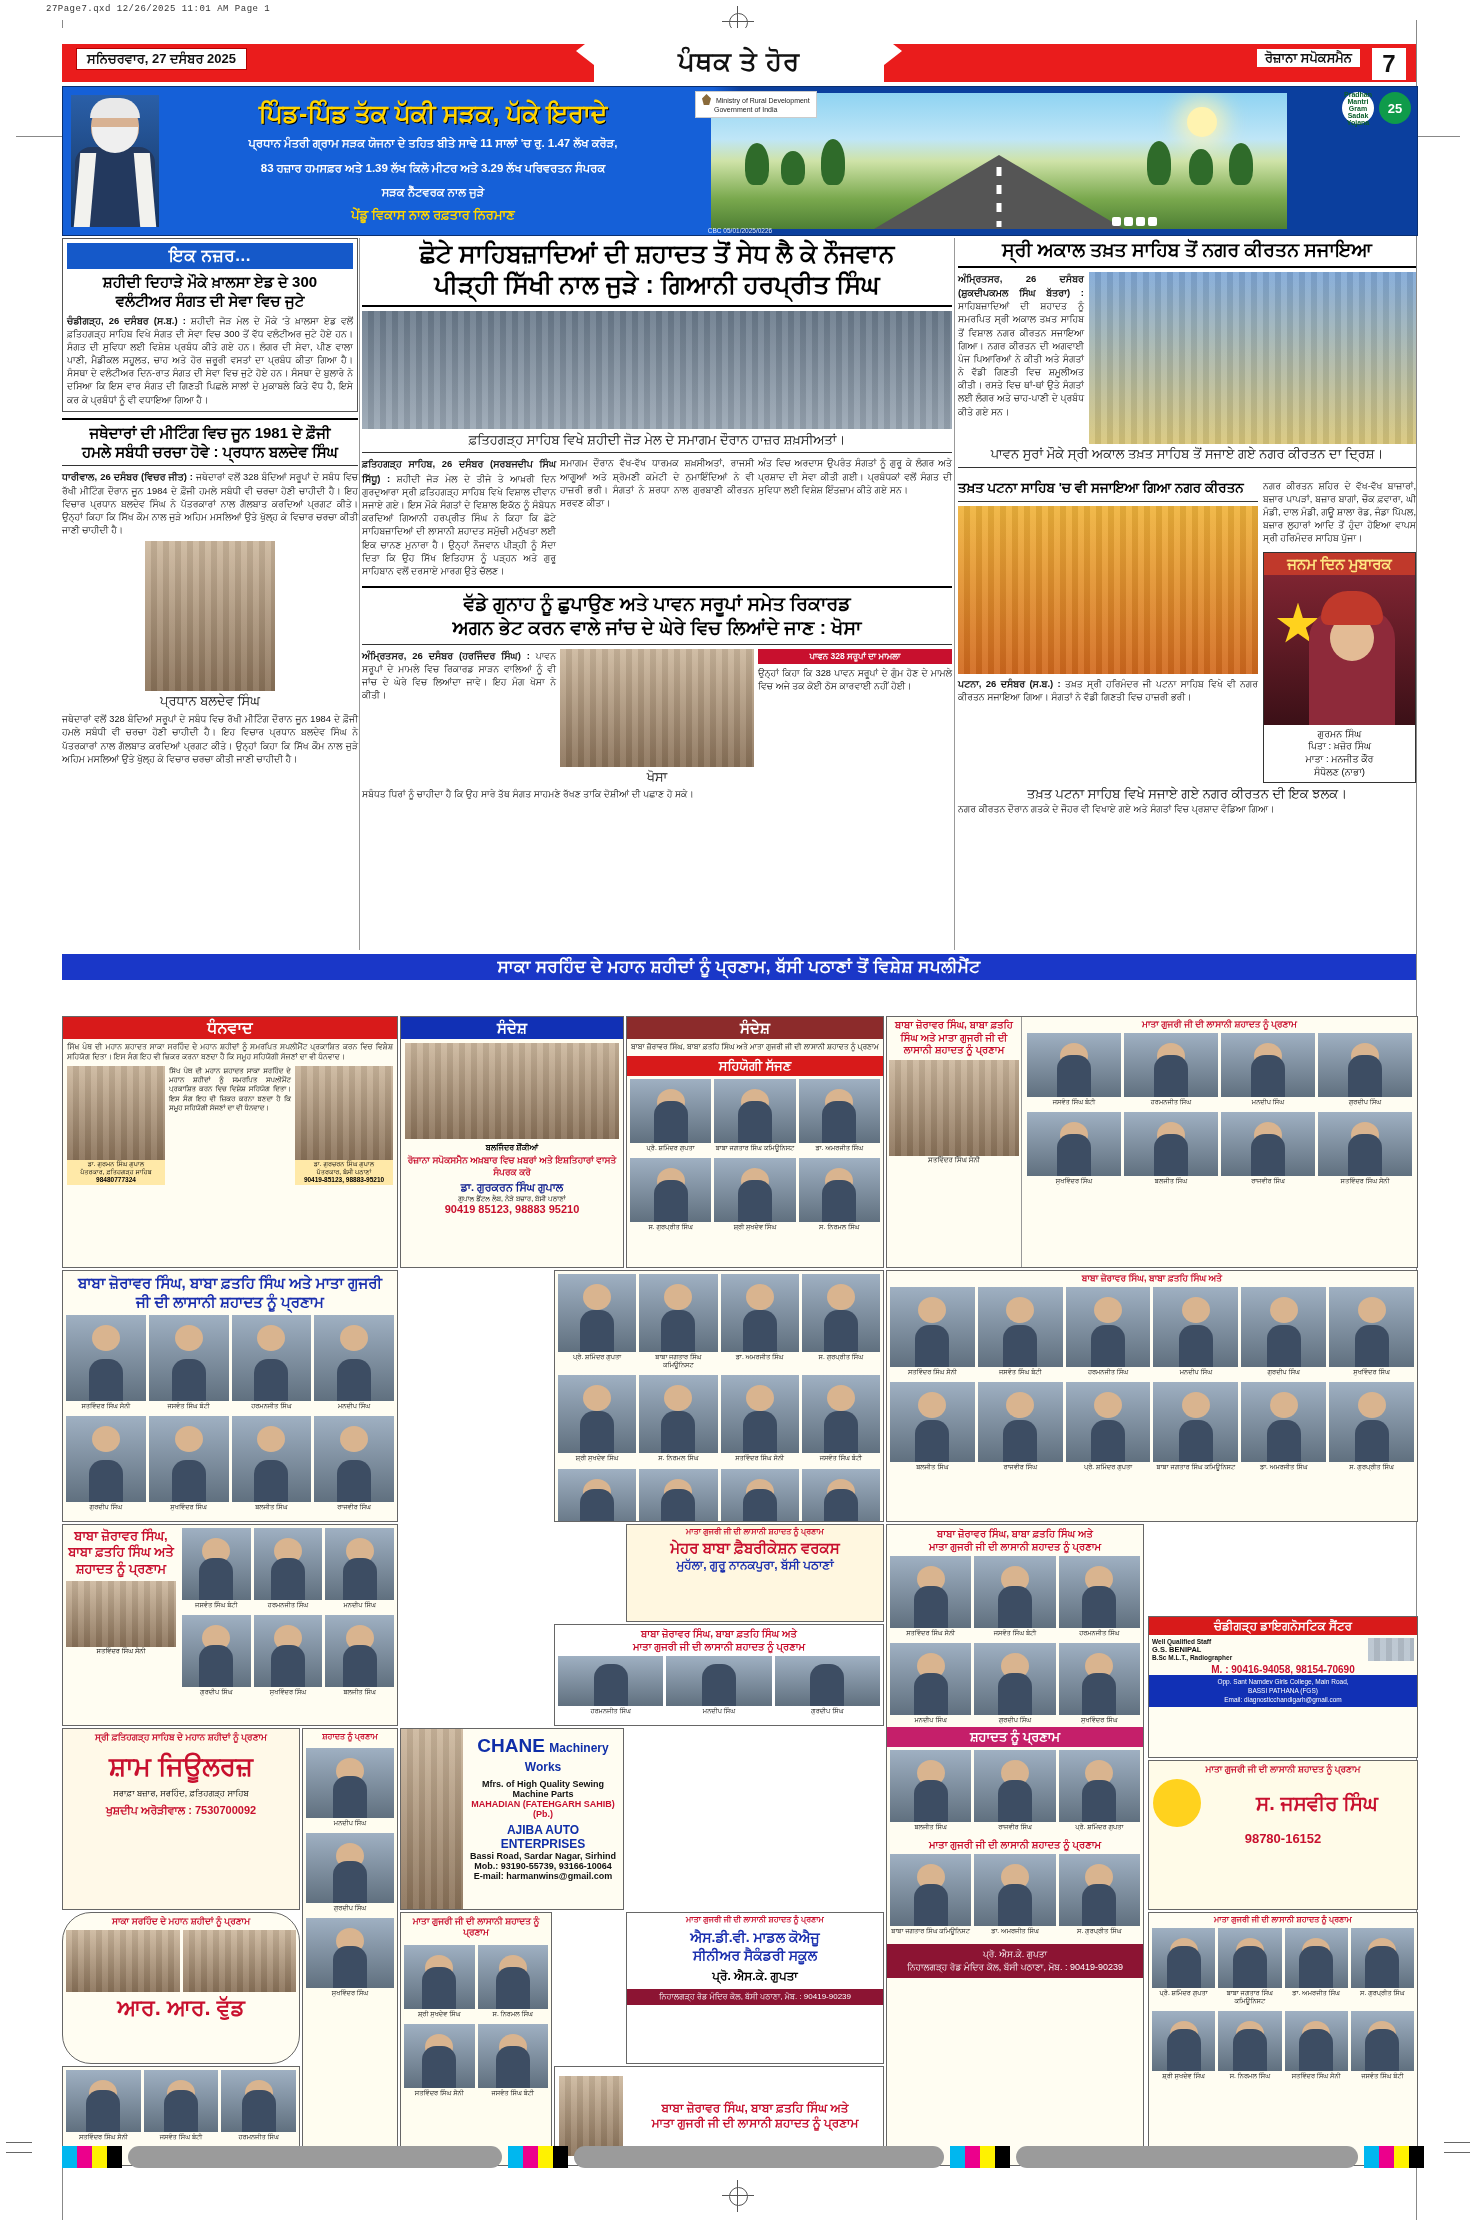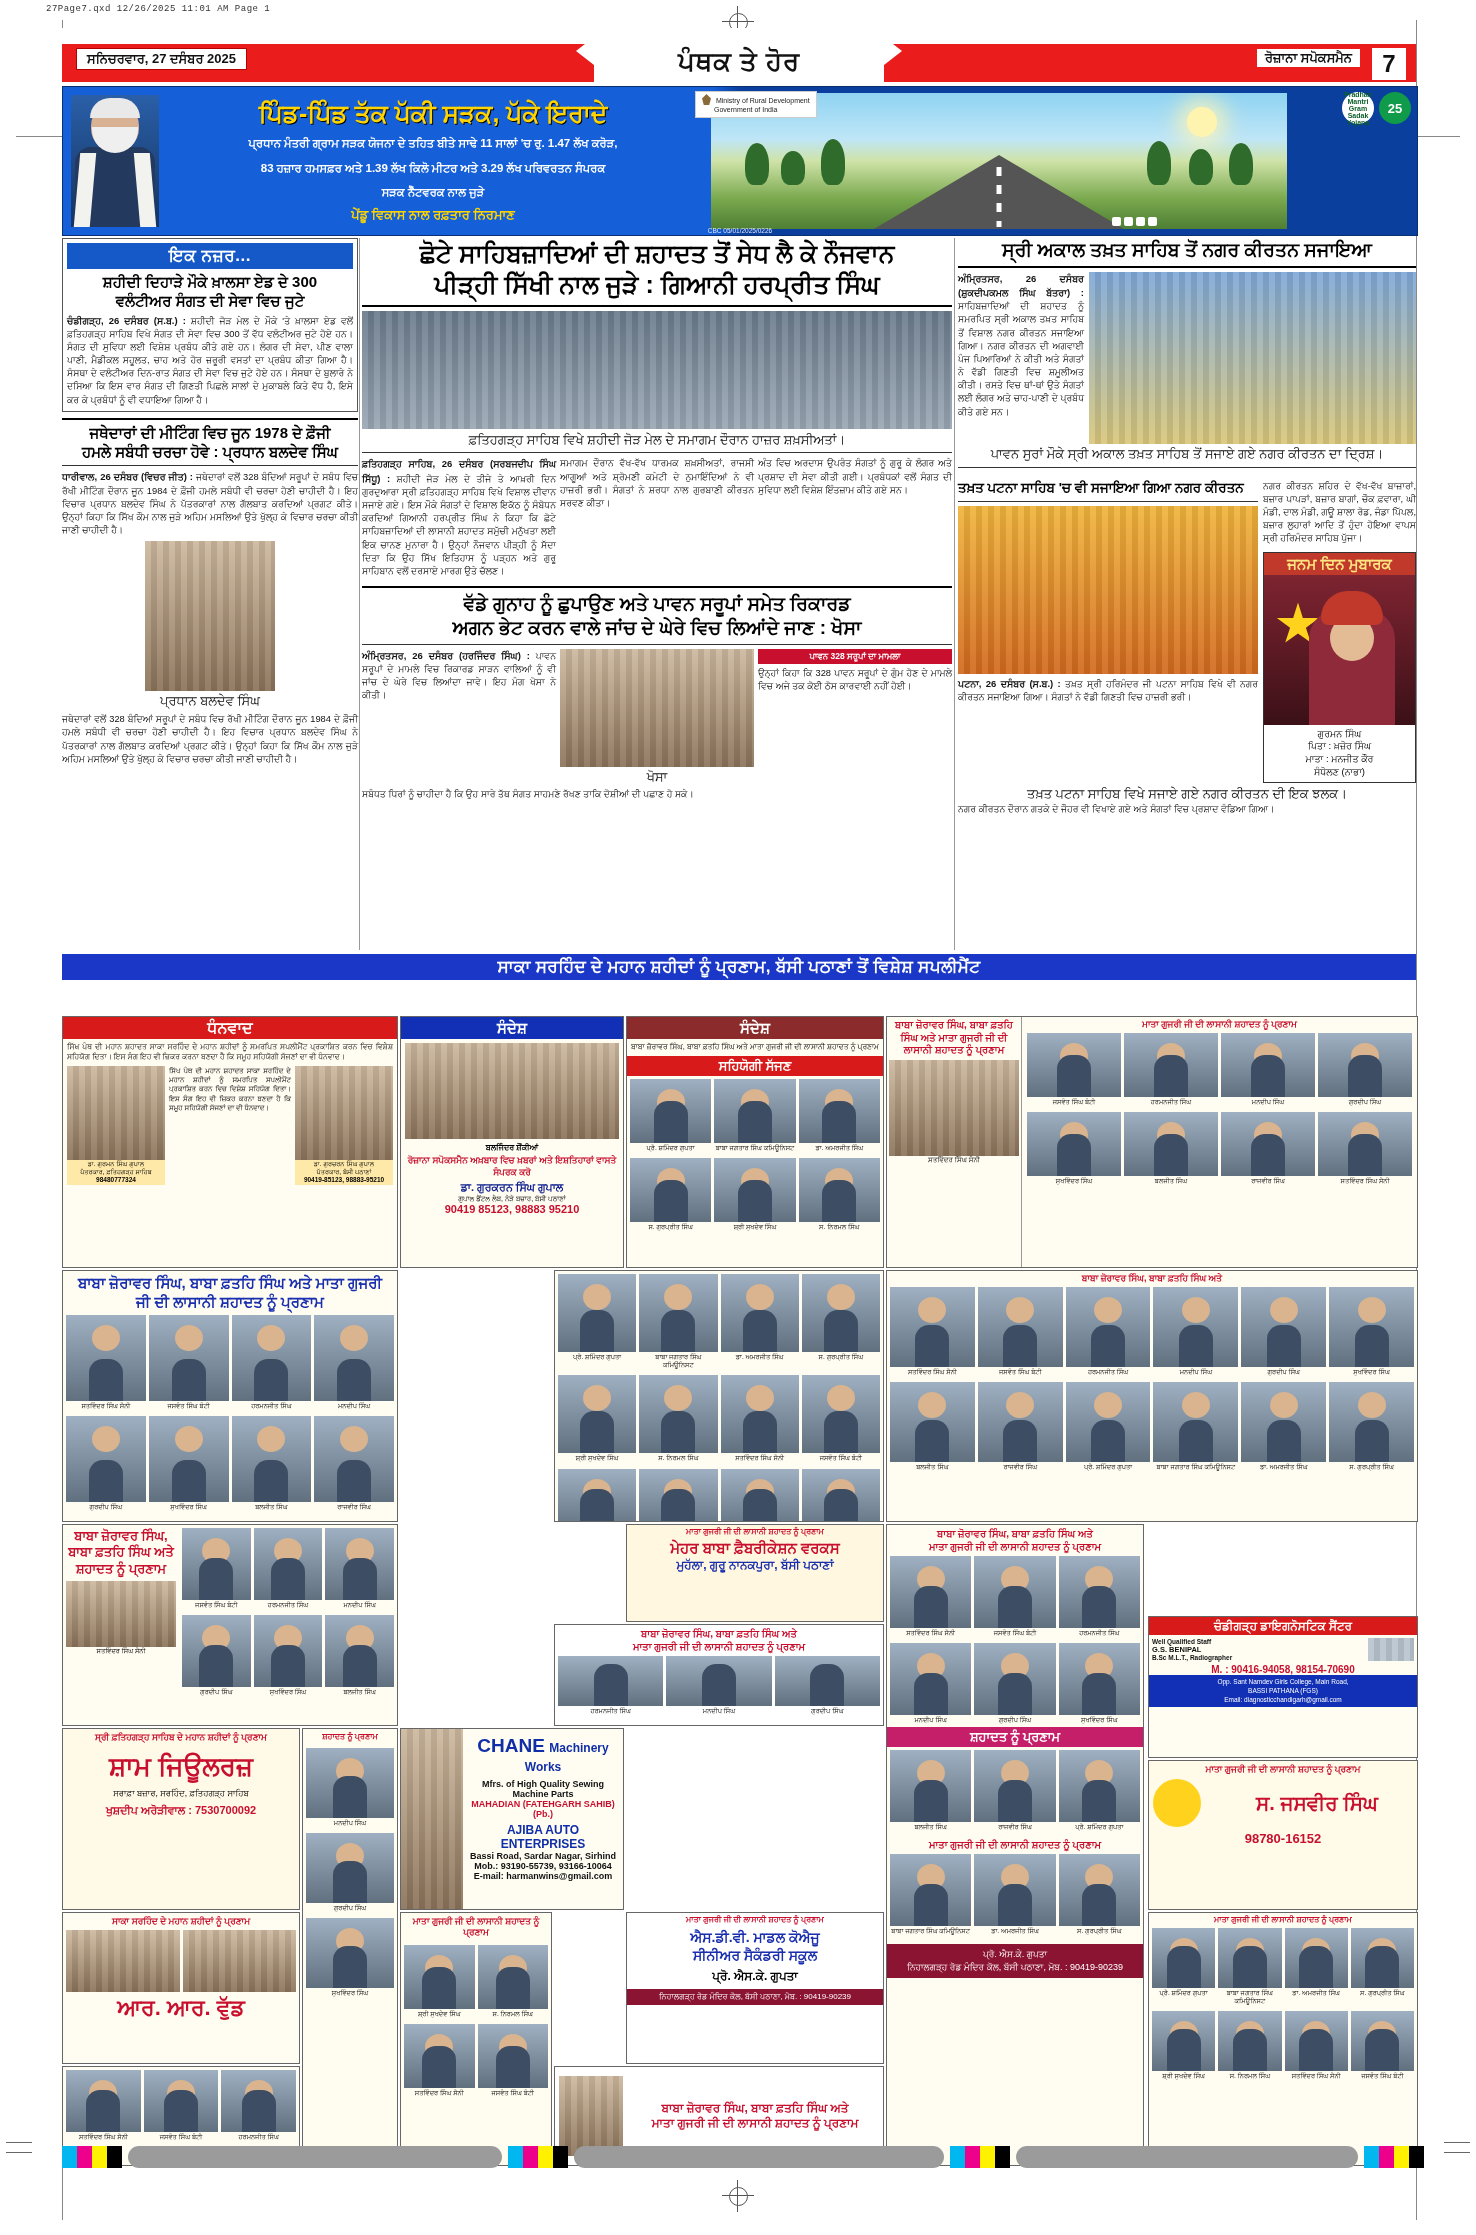--- a/index.html
+++ b/index.html
@@ -222,21 +222,21 @@
           <div class="hl hl-sm">ਵਲੰਟੀਅਰ ਸੰਗਤ ਦੀ ਸੇਵਾ ਵਿਚ ਜੁਟੇ</div>
           <div class="body" style="margin-top:3px;">
             <span class="byline">ਚੰਡੀਗੜ੍ਹ, 26 ਦਸੰਬਰ (ਸ.ਬ.) :</span>
             <span>ਸ਼ਹੀਦੀ ਜੋੜ ਮੇਲ ਦੇ ਮੌਕੇ 'ਤੇ ਖ਼ਾਲਸਾ ਏਡ ਵਲੋਂ ਫ਼ਤਿਹਗੜ੍ਹ ਸਾਹਿਬ ਵਿਖੇ ਸੰਗਤ ਦੀ ਸੇਵਾ ਵਿਚ 300 ਤੋਂ ਵੱਧ ਵਲੰਟੀਅਰ ਜੁਟੇ ਹੋਏ ਹਨ। ਸੰਗਤ ਦੀ ਸੁਵਿਧਾ ਲਈ ਵਿਸ਼ੇਸ਼ ਪ੍ਰਬੰਧ ਕੀਤੇ ਗਏ ਹਨ। ਲੰਗਰ ਦੀ ਸੇਵਾ, ਪੀਣ ਵਾਲਾ ਪਾਣੀ, ਮੈਡੀਕਲ ਸਹੂਲਤ, ਚਾਹ ਅਤੇ ਹੋਰ ਜ਼ਰੂਰੀ ਵਸਤਾਂ ਦਾ ਪ੍ਰਬੰਧ ਕੀਤਾ ਗਿਆ ਹੈ। ਸੰਸਥਾ ਦੇ ਵਲੰਟੀਅਰ ਦਿਨ-ਰਾਤ ਸੰਗਤ ਦੀ ਸੇਵਾ ਵਿਚ ਜੁਟੇ ਹੋਏ ਹਨ। ਸੰਸਥਾ ਦੇ ਬੁਲਾਰੇ ਨੇ ਦਸਿਆ ਕਿ ਇਸ ਵਾਰ ਸੰਗਤ ਦੀ ਗਿਣਤੀ ਪਿਛਲੇ ਸਾਲਾਂ ਦੇ ਮੁਕਾਬਲੇ ਕਿਤੇ ਵੱਧ ਹੈ, ਇਸੇ ਕਰ ਕੇ ਪ੍ਰਬੰਧਾਂ ਨੂੰ ਵੀ ਵਧਾਇਆ ਗਿਆ ਹੈ।</span>
           </div>
         </div>
 
         <div class="rule2" style="margin-top:6px;"></div>
 
         <div>
-          <div class="hl hl-sm">ਜਥੇਦਾਰਾਂ ਦੀ ਮੀਟਿੰਗ ਵਿਚ ਜੂਨ 1978 ਦੇ ਫ਼ੌਜੀ</div>
+          <div class="hl hl-sm">ਜਥੇਦਾਰਾਂ ਦੀ ਮੀਟਿੰਗ ਵਿਚ ਜੂਨ 1981 ਦੇ ਫ਼ੌਜੀ</div>
           <div class="hl hl-sm">ਹਮਲੇ ਸਬੰਧੀ ਚਰਚਾ ਹੋਵੇ : ਪ੍ਰਧਾਨ ਬਲਦੇਵ ਸਿੰਘ</div>
           <div class="rule"></div>
           <div class="body">
             <span class="byline">ਧਾਰੀਵਾਲ, 26 ਦਸੰਬਰ (ਵਿਚਰ ਜੀਤ) :</span>
             <span>ਜਥੇਦਾਰਾਂ ਵਲੋਂ 328 ਬੰਦਿਆਂ ਸਰੂਪਾਂ ਦੇ ਸਬੰਧ ਵਿਚ ਰੱਖੀ ਮੀਟਿੰਗ ਦੌਰਾਨ ਜੂਨ 1984 ਦੇ ਫ਼ੌਜੀ ਹਮਲੇ ਸਬੰਧੀ ਵੀ ਚਰਚਾ ਹੋਣੀ ਚਾਹੀਦੀ ਹੈ। ਇਹ ਵਿਚਾਰ ਪ੍ਰਧਾਨ ਬਲਦੇਵ ਸਿੰਘ ਨੇ ਪੱਤਰਕਾਰਾਂ ਨਾਲ ਗੱਲਬਾਤ ਕਰਦਿਆਂ ਪ੍ਰਗਟ ਕੀਤੇ। ਉਨ੍ਹਾਂ ਕਿਹਾ ਕਿ ਸਿੱਖ ਕੌਮ ਨਾਲ ਜੁੜੇ ਅਹਿਮ ਮਸਲਿਆਂ ਉਤੇ ਖੁੱਲ੍ਹ ਕੇ ਵਿਚਾਰ ਚਰਚਾ ਕੀਤੀ ਜਾਣੀ ਚਾਹੀਦੀ ਹੈ।</span>
           </div>
           <div class="ph portrait" style="height:150px;width:130px;margin:4px auto 0;"></div>
           <div class="cap">ਪ੍ਰਧਾਨ ਬਲਦੇਵ ਸਿੰਘ</div>
           <div class="body" style="margin-top:3px;">ਜਥੇਦਾਰਾਂ ਵਲੋਂ 328 ਬੰਦਿਆਂ ਸਰੂਪਾਂ ਦੇ ਸਬੰਧ ਵਿਚ ਰੱਖੀ ਮੀਟਿੰਗ ਦੌਰਾਨ ਜੂਨ 1984 ਦੇ ਫ਼ੌਜੀ ਹਮਲੇ ਸਬੰਧੀ ਵੀ ਚਰਚਾ ਹੋਣੀ ਚਾਹੀਦੀ ਹੈ। ਇਹ ਵਿਚਾਰ ਪ੍ਰਧਾਨ ਬਲਦੇਵ ਸਿੰਘ ਨੇ ਪੱਤਰਕਾਰਾਂ ਨਾਲ ਗੱਲਬਾਤ ਕਰਦਿਆਂ ਪ੍ਰਗਟ ਕੀਤੇ। ਉਨ੍ਹਾਂ ਕਿਹਾ ਕਿ ਸਿੱਖ ਕੌਮ ਨਾਲ ਜੁੜੇ ਅਹਿਮ ਮਸਲਿਆਂ ਉਤੇ ਖੁੱਲ੍ਹ ਕੇ ਵਿਚਾਰ ਚਰਚਾ ਕੀਤੀ ਜਾਣੀ ਚਾਹੀਦੀ ਹੈ।</div>
         </div>
@@ -842,21 +842,21 @@
 
       <div class="ad" style="left:1086px;top:744px;width:268px;height:148px;background:#fffbe8;">
         <div class="hdr-pb-red" style="font-size:9px;padding-top:3px;">ਮਾਤਾ ਗੁਜਰੀ ਜੀ ਦੀ ਲਾਸਾਨੀ ਸ਼ਹਾਦਤ ਨੂੰ ਪ੍ਰਣਾਮ</div>
         <div style="display:flex;align-items:center;gap:20px;padding:4px;">
           <div style="flex:0 0 48px;height:48px;border-radius:50%;background:#ffd21e;"></div>
           <div style="flex:1;font-size:20px;font-weight:bold;color:#c8102e;text-align:center;">ਸ. ਜਸਵੀਰ ਸਿੰਘ</div>
         </div>
         <div class="phone" style="font-size:13px;">98780-16152</div>
       </div>
 
-      <div class="ad" style="left:0;top:896px;width:236px;height:150px;">
+      <div class="ad" style="left:0;top:896px;width:236px;height:150px;border-radius:29px;">
         <div class="hdr-pb-red" style="font-size:9px;padding-top:3px;">ਸਾਕਾ ਸਰਹਿੰਦ ਦੇ ਮਹਾਨ ਸ਼ਹੀਦਾਂ ਨੂੰ ਪ੍ਰਣਾਮ</div>
         <div style="display:flex;gap:3px;padding:3px;">
           <div class="ph portrait" style="flex:1;height:62px;"></div>
           <div class="ph portrait" style="flex:1;height:62px;"></div>
         </div>
         <div style="font-size:22px;font-weight:bold;color:#c8102e;text-align:center;">ਆਰ. ਆਰ. ਵੁੱਡ</div>
       </div>
 
       <div class="ad" style="left:564px;top:896px;width:256px;height:150px;background:#fff;">
         <div class="hdr-pb-red" style="font-size:8px;padding-top:2px;">ਮਾਤਾ ਗੁਜਰੀ ਜੀ ਦੀ ਲਾਸਾਨੀ ਸ਼ਹਾਦਤ ਨੂੰ ਪ੍ਰਣਾਮ</div>

